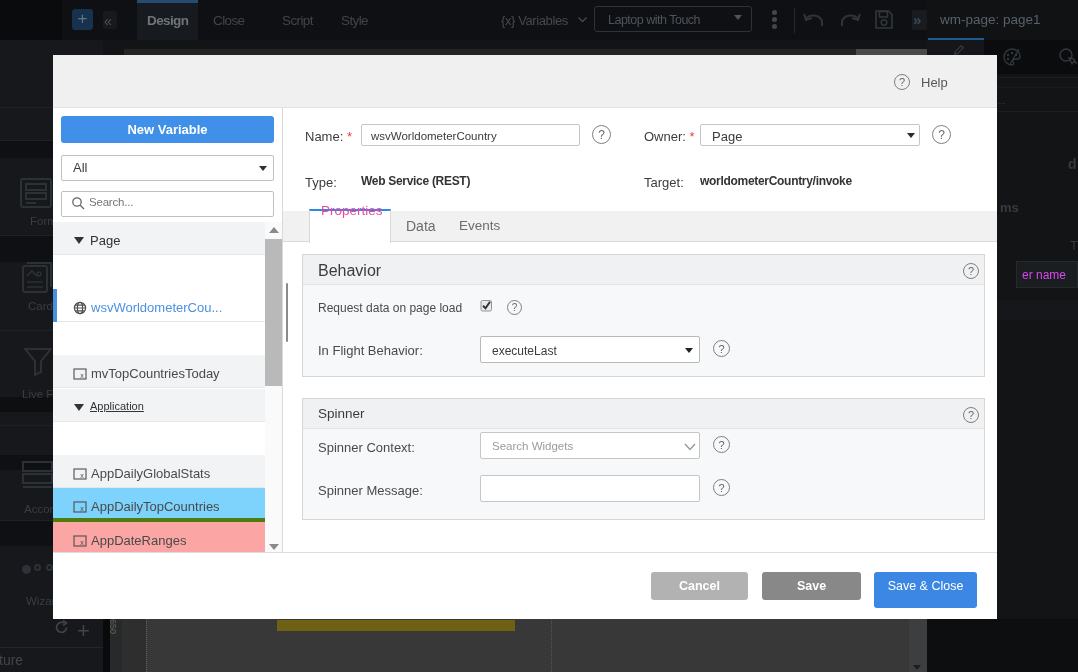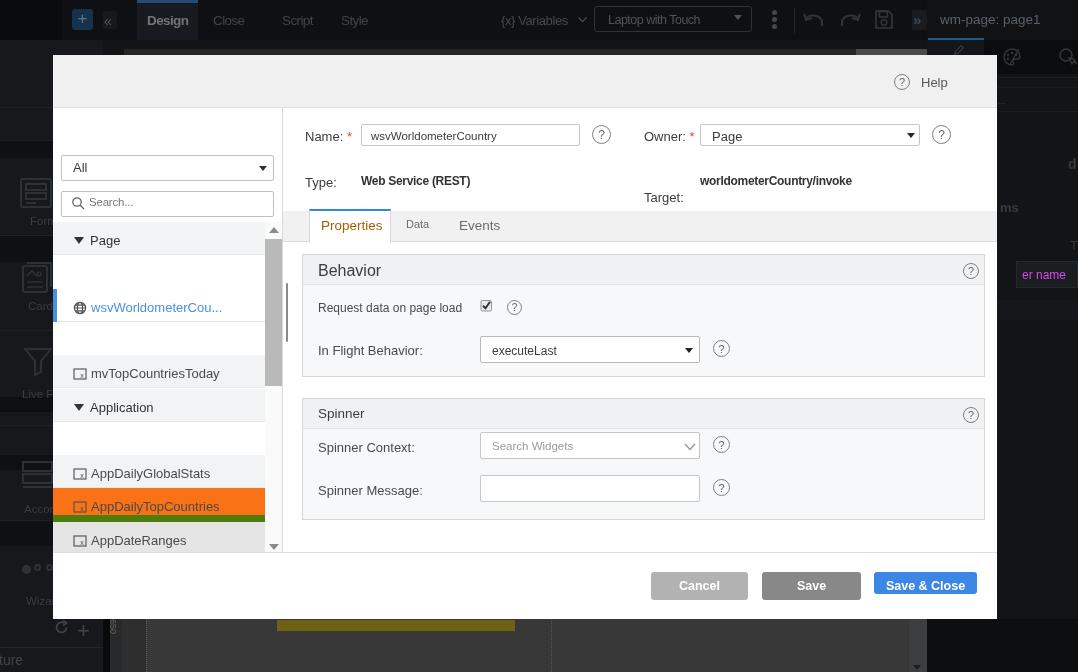--- a/index.html
+++ b/index.html
@@ -152,20 +152,21 @@
   <div class="abs" style="left:1016px;top:261px;width:62px;height:27px;background:#1a1e21;border:1px solid #262a2f;"></div>
   <div class="abs" style="left:1022px;top:268px;color:#d946ef;font-size:12px;text-align:right;">er name</div>
   <div class="abs" style="left:997px;top:300px;width:81px;height:20px;background:#15171a;"></div>
 
   <div class="abs" id="modal" style="left:53px;top:55px;width:944px;height:564px;background:#ffffff;">
 
     <div class="abs" style="left:0;top:0;width:944px;height:53px;background:#f0f0f0;border-bottom:1px solid #e2e2e2;"></div>
     <div class="q" style="left:841px;top:19px;width:16px;height:16px;font-size:11px;line-height:15px;">?</div>
     <div class="abs" style="left:868px;top:20px;color:#55585b;font-size:13px;">Help</div>
 
+    <div class="abs" style="left:8px;top:61px;width:213px;height:27px;background:#4090ea;border-radius:3px;color:#fff;font-size:13px;font-weight:bold;text-align:center;line-height:27px;">New Variable</div>
     <div class="abs" style="left:8px;top:100px;width:213px;height:26px;border:1px solid #bfbfbf;border-radius:2px;background:#fff;"></div>
     <div class="abs" style="left:20px;top:105px;color:#3c3c3c;font-size:13px;">All</div>
     <div class="abs" style="left:206px;top:111px;width:0;height:0;border-left:4.5px solid transparent;border-right:4.5px solid transparent;border-top:5.5px solid #2f2f2f;"></div>
     <div class="abs" style="left:8px;top:136px;width:213px;height:26px;border:1px solid #bfbfbf;border-radius:2px;background:#fff;"></div>
     <svg class="abs" style="left:18px;top:141px;" width="14" height="14" viewBox="0 0 14 14">
       <circle cx="6" cy="6" r="4.2" fill="none" stroke="#666" stroke-width="1.3"></circle>
       <path d="M9.2 9.2 L13 13" stroke="#666" stroke-width="1.3"></path>
     </svg>
     <div class="abs" style="left:36px;top:141px;color:#757575;font-size:11.5px;letter-spacing:-0.2px;">Search...</div>
 
@@ -185,37 +186,37 @@
         </div>
         <div style="position:absolute;left:0;top:133.2px;width:229px;height:33.3px;background:#f2f3f5;border-bottom:1px solid #e4e8eb;">
           <svg width="14" height="14" viewBox="0 0 14 14" style="position:absolute;left:20px;top:12px;">
             <rect x="1" y="2" width="12" height="10" fill="none" stroke="#4e4e4e" stroke-width="1.1"></rect>
             <text x="9" y="11" font-size="7" fill="#4e4e4e" text-anchor="middle" font-family="Liberation Sans">x</text>
           </svg>
           <div style="position:absolute;left:38px;top:11px;font-size:13px;color:#4a4a4a;">mvTopCountriesToday</div>
         </div>
         <div style="position:absolute;left:0;top:166.5px;width:229px;height:33.3px;background:#f2f3f5;border-bottom:1px solid #e4e8eb;">
           <div style="position:absolute;left:21px;top:15px;width:0;height:0;border-left:5px solid transparent;border-right:5px solid transparent;border-top:7px solid #333;"></div>
-          <div style="position:absolute;left:37px;top:11px;font-size:13px;color:#333333;">Application</div>
+          <div style="position:absolute;left:37px;top:11px;font-size:11px;color:#333333;text-decoration:underline;">Application</div>
         </div>
         <div style="position:absolute;left:0;top:233.1px;width:229px;height:33.3px;background:#f2f3f5;border-bottom:1px solid #e4e8eb;">
           <svg width="14" height="14" viewBox="0 0 14 14" style="position:absolute;left:20px;top:12px;">
             <rect x="1" y="2" width="12" height="10" fill="none" stroke="#4e4e4e" stroke-width="1.1"></rect>
             <text x="9" y="11" font-size="7" fill="#4e4e4e" text-anchor="middle" font-family="Liberation Sans">x</text>
           </svg>
           <div style="position:absolute;left:38px;top:11px;font-size:13px;color:#4a4a4a;">AppDailyGlobalStats</div>
         </div>
-        <div style="position:absolute;left:0;top:266.4px;width:229px;height:33.3px;background:#f97316;border-bottom:7px solid #4d7c0f;text-align:right;">
+        <div style="position:absolute;left:0;top:266.4px;width:229px;height:33.3px;background:#7dd3fc;border-bottom:4px solid #4d7c0f;text-align:right;">
           <svg width="14" height="14" viewBox="0 0 14 14" style="position:absolute;left:20px;top:12px;">
             <rect x="1" y="2" width="12" height="10" fill="none" stroke="#4e4e4e" stroke-width="1.1"></rect>
             <text x="9" y="11" font-size="7" fill="#4e4e4e" text-anchor="middle" font-family="Liberation Sans">x</text>
           </svg>
           <div style="position:absolute;left:38px;top:11px;font-size:13px;color:#4a4a4a;">AppDailyTopCountries</div>
         </div>
-        <div style="position:absolute;left:0;top:299.7px;width:229px;height:33.3px;background:#e5e5e5;border-bottom:1px solid #e4e8eb;">
+        <div style="position:absolute;left:0;top:299.7px;width:229px;height:33.3px;background:#fca5a5;border-bottom:1px solid #e4e8eb;">
           <svg width="14" height="14" viewBox="0 0 14 14" style="position:absolute;left:20px;top:12px;">
             <rect x="1" y="2" width="12" height="10" fill="none" stroke="#4e4e4e" stroke-width="1.1"></rect>
             <text x="9" y="11" font-size="7" fill="#4e4e4e" text-anchor="middle" font-family="Liberation Sans">x</text>
           </svg>
           <div style="position:absolute;left:38px;top:11px;font-size:13px;color:#4a4a4a;">AppDateRanges</div>
         </div>
       </div>
 
     <div class="abs" style="left:212px;top:167px;width:17px;height:331px;background:#fafafa;"></div>
     <div class="abs" style="left:216px;top:172px;width:0;height:0;border-left:5px solid transparent;border-right:5px solid transparent;border-bottom:6px solid #8a8a8a;"></div>
@@ -230,27 +231,27 @@
     <div class="abs" style="left:318px;top:75px;color:#3c3c3c;font-size:11.5px;">wsvWorldometerCountry</div>
     <div class="q" style="left:539px;top:70px;width:19px;height:19px;font-size:12px;line-height:18px;">?</div>
     <div class="abs" style="left:591px;top:74px;color:#3c3c3c;font-size:13px;">Owner: <span style="color:#e5433e;">*</span></div>
     <div class="abs" style="left:647px;top:69px;width:220px;height:22px;border:1px solid #c6c6c6;border-radius:2px;background:#fff;"></div>
     <div class="abs" style="left:659px;top:74px;color:#3c3c3c;font-size:13px;">Page</div>
     <div class="abs" style="left:854px;top:78px;width:0;height:0;border-left:4px solid transparent;border-right:4px solid transparent;border-top:5px solid #2a2a2a;"></div>
     <div class="q" style="left:879px;top:70px;width:19px;height:19px;font-size:12px;line-height:18px;">?</div>
 
     <div class="abs" style="left:252px;top:120px;color:#3c3c3c;font-size:13px;">Type:</div>
     <div class="abs" style="left:308px;top:119px;color:#333;font-size:12px;font-weight:bold;letter-spacing:-0.3px;">Web Service (REST)</div>
-    <div class="abs" style="left:591px;top:120px;color:#3c3c3c;font-size:13px;margin-top:15px;">Target:</div>
+    <div class="abs" style="left:591px;top:120px;color:#3c3c3c;font-size:13px;">Target:</div>
     <div class="abs" style="left:647px;top:119px;color:#333;font-size:12px;font-weight:bold;letter-spacing:-0.3px;">worldometerCountry/invoke</div>
 
     <div class="abs" style="left:230px;top:156px;width:714px;height:31px;background:#f1f1f1;border-bottom:1px solid #d9d9d9;"></div>
     <div class="abs" style="left:256px;top:154px;width:82px;height:34px;background:#fff;border-left:1px solid #d9d9d9;border-right:1px solid #d9d9d9;border-top:2px solid #2e87e8;"></div>
-    <div class="abs" style="left:268px;top:163px;color:#a16207;font-size:13.5px;">Properties</div>
-    <div class="abs" style="left:353px;top:163px;color:#6b6b6b;font-size:11px;">Data</div>
+    <div class="abs" style="left:268px;top:148px;color:#ec4899;font-size:13.5px;">Properties</div>
+    <div class="abs" style="left:353px;top:163px;color:#6b6b6b;font-size:14px;">Data</div>
     <div class="abs" style="left:406px;top:163px;color:#6b6b6b;font-size:13.5px;">Events</div>
 
     <div class="abs" style="left:249px;top:199px;width:683px;height:123px;border:1px solid #d6d6d6;background:#f7f8f9;"></div>
     <div class="abs" style="left:250px;top:200px;width:681px;height:30px;background:#f0f1f2;border-bottom:1px solid #e3e4e5;"></div>
     <div class="abs" style="left:265px;top:207px;color:#3c3c3c;font-size:16px;">Behavior</div>
     <div class="q" style="left:910px;top:208px;width:16px;height:16px;font-size:11px;line-height:15px;">?</div>
     <div class="abs" style="left:265px;top:246px;color:#4a4a4a;font-size:12px;">Request data on page load</div>
     <svg class="abs" style="left:425px;top:242px;" width="18" height="18" viewBox="0 0 18 18">
       <rect x="3" y="3.5" width="10.5" height="10.5" rx="1.5" fill="#e9e9e9" stroke="#949494" stroke-width="1"></rect>
       <path d="M5 8.7 L7.5 11.2 L12 4.7" fill="none" stroke="#333" stroke-width="2"></path>
@@ -273,16 +274,16 @@
       <path d="M1 1 L6 6.5 L11 1" fill="none" stroke="#999" stroke-width="1.4"></path>
     </svg>
     <div class="q" style="left:660px;top:381px;width:17px;height:17px;font-size:11px;line-height:16px;">?</div>
     <div class="abs" style="left:265px;top:428px;color:#4a4a4a;font-size:13px;">Spinner Message:</div>
     <div class="abs" style="left:427px;top:420px;width:220px;height:27px;border:1px solid #c6c6c6;border-radius:2px;background:#fff;"></div>
     <div class="q" style="left:660px;top:424px;width:17px;height:17px;font-size:11px;line-height:16px;">?</div>
 
     <div class="abs" style="left:0;top:497px;width:944px;height:1px;background:#dddddd;"></div>
     <div class="abs" style="left:598px;top:517px;width:97px;height:28px;background:#b2b2b2;border-radius:3px;color:#fff;font-size:12.5px;font-weight:bold;text-align:center;line-height:28px;">Cancel</div>
     <div class="abs" style="left:709px;top:517px;width:99px;height:28px;background:#888888;border-radius:3px;color:#fff;font-size:12.5px;font-weight:bold;text-align:center;line-height:28px;">Save</div>
-    <div class="abs" style="left:821px;top:517px;width:103px;height:22px;background:#3c87e4;border-radius:3px;color:#fff;font-size:12.5px;font-weight:bold;text-align:center;line-height:28px;">Save &amp; Close</div>
+    <div class="abs" style="left:821px;top:517px;width:103px;height:36px;background:#3c87e4;border-radius:3px;color:#fff;font-size:12.5px;font-weight:normal;text-align:center;line-height:28px;">Save &amp; Close</div>
   </div>
 
 </div>
 
 </body></html>

